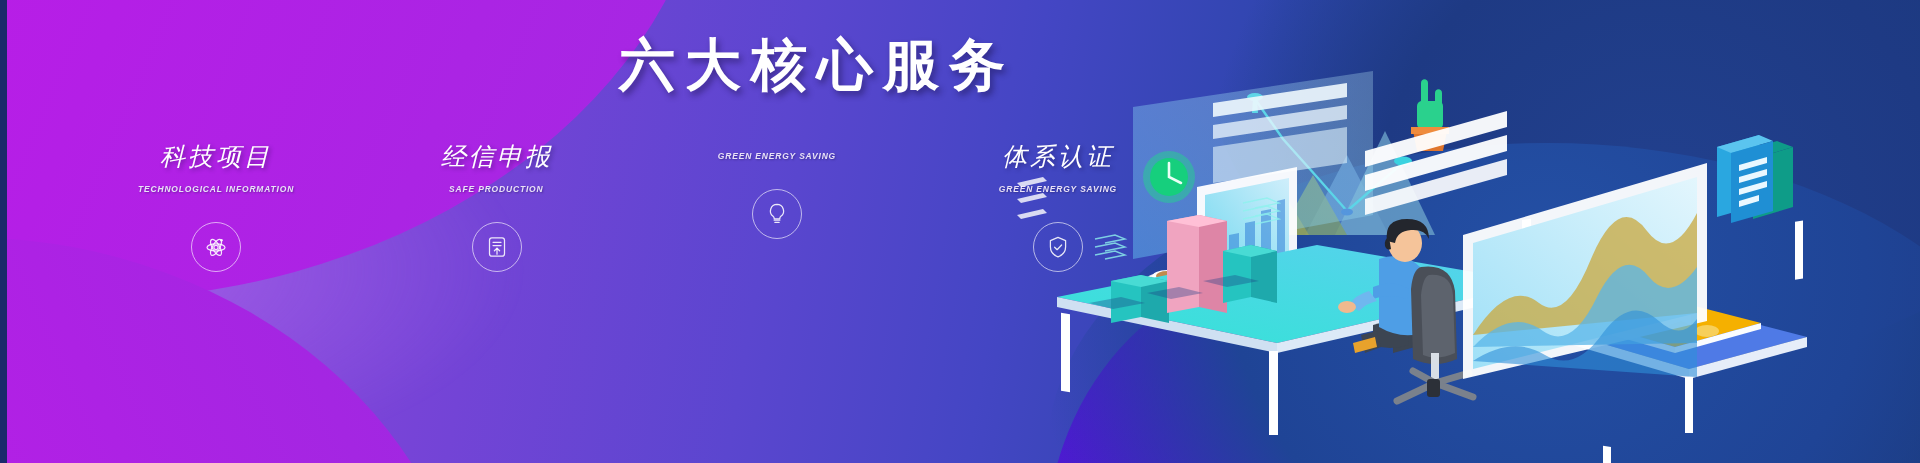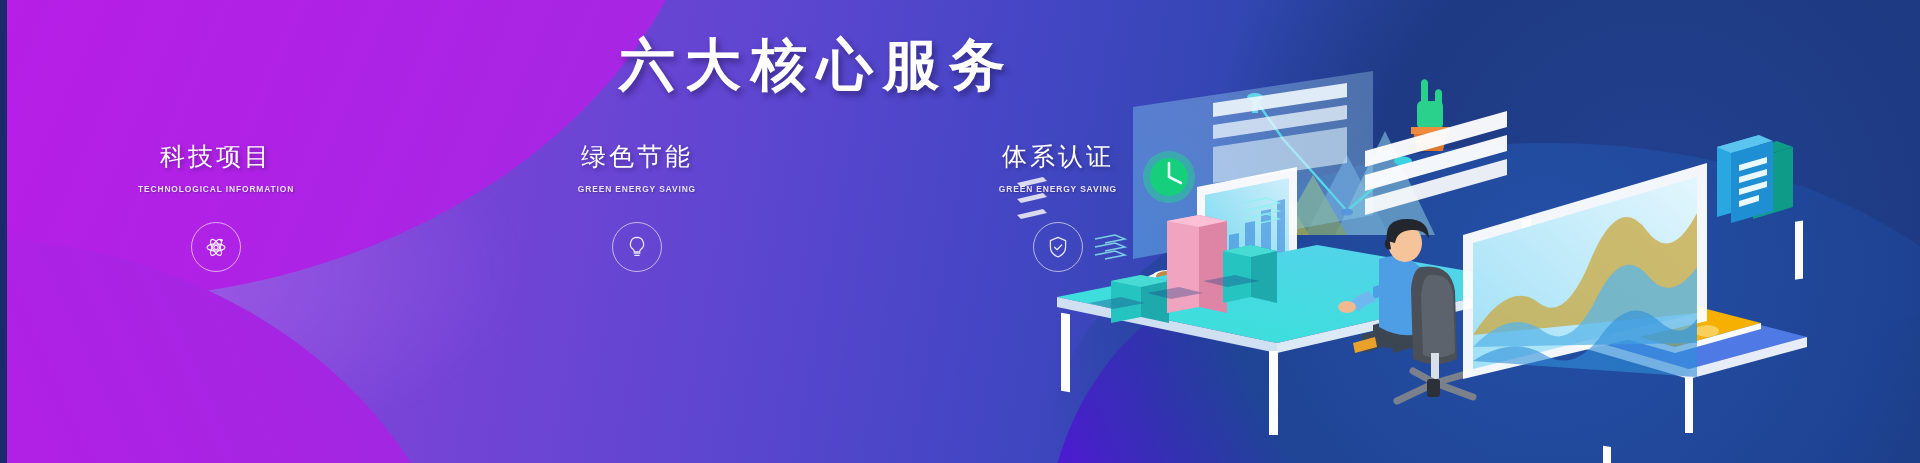--- a/index.html
+++ b/index.html
@@ -55,21 +55,21 @@
   .headline-inner{
     display:inline-block;margin-left:-300px;
     font-family:"DejaVu Sans","Liberation Sans",sans-serif;
     font-size:56px;font-weight:700;color:#ffffff;letter-spacing:10px;
     text-shadow:3px 4px 6px rgba(20,12,60,.45);
   }
 
   
   .services{
     position:absolute;left:130px;top:140px;width:1000px;
-    display:flex;justify-content:space-between;align-items:flex-start;
+    display:flex;justify-content:space-between;align-items:flex-start;font-style:italic;
   }
   .service{
     flex:0 0 auto;display:flex;flex-direction:column;align-items:center;
     width:158px;
   }
   .service-cn{
     font-family:"DejaVu Serif","Liberation Serif",serif;
     font-size:25px;color:#ffffff;letter-spacing:3px;white-space:nowrap;
     text-shadow:2px 2px 4px rgba(20,12,60,.4);
   }
@@ -119,24 +119,36 @@
         <svg viewBox="0 0 24 24">
           <circle cx="12" cy="12.4" r="2.1"></circle>
           <ellipse cx="12" cy="12.4" rx="9" ry="3.6"></ellipse>
           <ellipse cx="12" cy="12.4" rx="9" ry="3.6" transform="rotate(60 12 12.4)"></ellipse>
           <ellipse cx="12" cy="12.4" rx="9" ry="3.6" transform="rotate(120 12 12.4)"></ellipse>
           <circle class="solid" cx="17.6" cy="5.3" r="1.2"></circle>
         </svg>
       </div>
     </div>
 
-
-
     <div class="service">
-      <div class="service-cn">绿色节能</div>
+      <div class="service-cn">经信申报</div>
+      <div class="service-en">SAFE PRODUCTION</div>
+      <div class="service-icon">
+        <svg viewBox="0 0 24 24">
+          <rect x="4.5" y="2.8" width="15" height="18.4" rx="2.4"></rect>
+          <line x1="8" y1="7.3" x2="16" y2="7.3"></line>
+          <line x1="8" y1="10.6" x2="16" y2="10.6"></line>
+          <line x1="12" y1="19.2" x2="12" y2="13.4"></line>
+          <polyline points="9.4,15.8 12,13.2 14.6,15.8"></polyline>
+        </svg>
+      </div>
+    </div>
+
+
+    <div class="service">
       <div class="service-en">GREEN ENERGY SAVING</div>
       <div class="service-icon">
         <svg viewBox="0 0 24 24">
           <path d="M12 2.4a6.6 6.6 0 0 0-3.9 11.9c.7.55 1.1 1.3 1.1 2.1v.5h5.6v-.5c0-.8.4-1.55 1.1-2.1A6.6 6.6 0 0 0 12 2.4z"></path>
           <line x1="9.2" y1="18.2" x2="14.8" y2="18.2"></line>
           <line x1="9.9" y1="20.4" x2="14.1" y2="20.4"></line>
         </svg>
       </div>
     </div>
 

